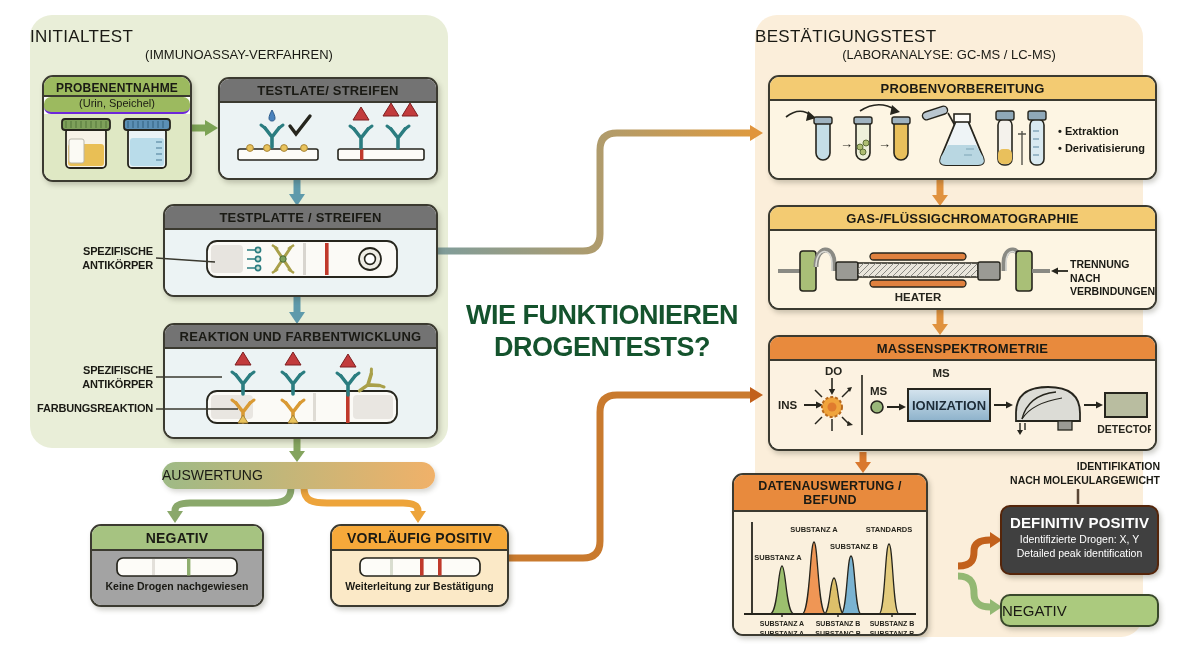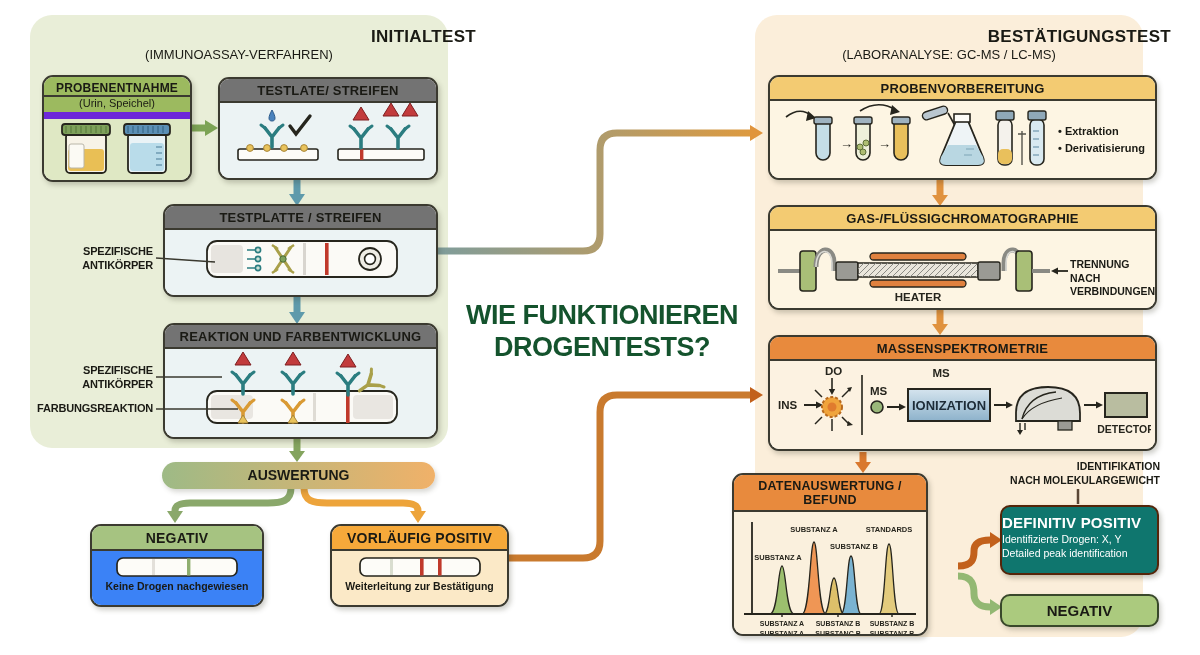--- a/index.html
+++ b/index.html
@@ -5,58 +5,58 @@
   html,body { margin:0; padding:0; background:#ffffff; }
   #canvas {
     position:relative; width:1200px; height:655px;
     font-family:"Liberation Sans", sans-serif; color:#1a1a14; overflow:hidden;
     background:#ffffff;
   }
   .panel { position:absolute; border-radius:22px; z-index:1; }
   .panel-left  { left:30px; top:15px; width:418px; height:433px; background:#e9eed8; }
   .panel-right { left:755px; top:15px; width:388px; height:622px; background:#fbeeda; }
 
-  .panel-title { position:absolute; width:100%; text-align:right; font-weight:bold;
-                 font-size:17px; letter-spacing:.3px; top:12px;margin-left:28px; }
+  .panel-title { position:absolute; width:100%; text-align:left; font-weight:normal;
+                 font-size:17px; letter-spacing:.3px; top:12px; }
   .panel-subtitle { position:absolute; width:100%; text-align:center;
                  font-size:13px; top:32px; }
 
   .box { position:absolute; border:2px solid #3b3a30; border-radius:11px;
          overflow:hidden; z-index:10; box-shadow:2px 3px 5px rgba(60,60,40,.25);
          background:#fff; }
   .box-hd { font-weight:bold; text-align:center; padding:4px 2px 3px;
             font-size:13px; border-bottom:2px solid #3b3a30; letter-spacing:.2px; }
   .box-bd { position:relative; width:100%; }
 
   .hd-blue   { background:#737373; }  .bd-blue   { background:#ecf3f4; }
   .hd-green  { background:#9cba5f; }  .bd-green  { background:#dfe8c4; }
-  .hd-neg    { background:#a6c381; }  .bd-neg    { background:#3b82f6; }
+  .hd-neg    { background:#a6c381; }  .bd-neg    { background:#a3a3a3; }
   .hd-vorl   { background:#f6a93a; }  .bd-vorl   { background:#fbe9c7; }
   .hd-gold   { background:#f3cb72; }  .bd-gold   { background:#fdf5e3; }
   .hd-orange { background:#e88a3d; }  .bd-orange { background:#fcf2e1; }
 
   .side-label { position:absolute; z-index:14; font-size:11px; font-weight:bold;
                 text-align:right; line-height:1.25; letter-spacing:-0.2px; }
 
   .center-title { position:absolute; left:452px; top:300px; width:300px; z-index:2;
                   text-align:center; font-weight:bold; font-size:27px;
                   letter-spacing:-0.5px; line-height:1.18; color:#14532d; }
 
-  .pill { position:absolute; z-index:10; border-radius:14px; text-align:center;
-          font-weight:bold; }
+  .pill { position:absolute; z-index:10; border-radius:14px; text-align:left;
+          font-weight:normal; }
   .pill-auswertung { left:162px; top:462px; width:273px; height:27px; line-height:27px;
           font-size:14px; background:linear-gradient(90deg,#9eba86,#f0b169);
           box-shadow:2px 3px 5px rgba(60,60,40,.2); }
   .pill-negativ { left:1000px; top:594px; width:155px; height:29px; line-height:29px;
           font-size:15px; background:#abca7e; border:2px solid #39482b;
           border-radius:10px; box-shadow:2px 3px 5px rgba(60,60,40,.25); }
 
   .definitiv { position:absolute; left:1000px; top:505px; width:155px; height:66px;
-          background:#0f766e; border:2.5px solid #55250a; border-radius:10px;
-          z-index:10; color:#fff; 
+          background:#404040; border:2.5px solid #55250a; border-radius:10px;
+          z-index:10; color:#fff; text-align:center;
           box-shadow:2px 3px 5px rgba(60,60,40,.3); }
   .definitiv .t { font-size:15px; font-weight:bold; margin-top:7px; letter-spacing:.2px; }
   .definitiv .s { font-size:10.5px; line-height:1.3; margin-top:2px; }
 
   .ident-note { position:absolute; left:995px; top:460px; width:165px; z-index:6;
           text-align:right; font-size:10.5px; font-weight:bold; line-height:1.3; }
 
   .bullets { position:absolute; right:10px; top:22px; font-size:11px; font-weight:bold;
              line-height:1.5; }
   .chromo-note { position:absolute; left:300px; top:27px; width:84px; font-size:10.5px;
@@ -169,21 +169,21 @@
     <div class="panel-subtitle">(LABORANALYSE: GC-MS / LC-MS)</div>
   </div>
 
   <div class="center-title">
     <div>WIE FUNKTIONIEREN</div>
     <div>DROGENTESTS?</div>
   </div>
 
   <div class="box" style="left:42px; top:75px; width:146px; height:103px;">
     <div class="box-hd hd-green" style="font-size:12px; padding-bottom:0;">PROBENENTNAHME</div>
-    <div style="background:#9cba5f; text-align:center; font-size:11px; padding-bottom:3px; border-bottom:7px solid #6d28d9;">(Urin, Speichel)</div>
+    <div style="background:#9cba5f; text-align:center; font-size:11px; padding-bottom:3px; border-bottom:2px solid #6d28d9;border-radius:7px;">(Urin, Speichel)</div>
     <div class="box-bd bd-green" style="height:100%;">
       <svg width="142" height="60" viewBox="0 0 142 60">
         <g>
           <rect x="22" y="14" width="40" height="40" rx="4" fill="#f7f3e7" stroke="#26251d" stroke-width="1.8"></rect>
           <rect x="24" y="30" width="36" height="22" rx="3" fill="#e9bf55"></rect>
           <rect x="25" y="25" width="15" height="24" rx="2" fill="#fbfaf4" stroke="#b9b6a8" stroke-width="1"></rect>
           <rect x="18" y="5" width="48" height="11" rx="3" fill="#7ea05a" stroke="#26251d" stroke-width="1.8"></rect>
           <path d="M22,7 v7 M27,7 v7 M32,7 v7 M37,7 v7 M42,7 v7 M47,7 v7 M52,7 v7 M57,7 v7 M62,7 v7" stroke="#55763a" stroke-width="1"></path>
         </g>
         <g>

